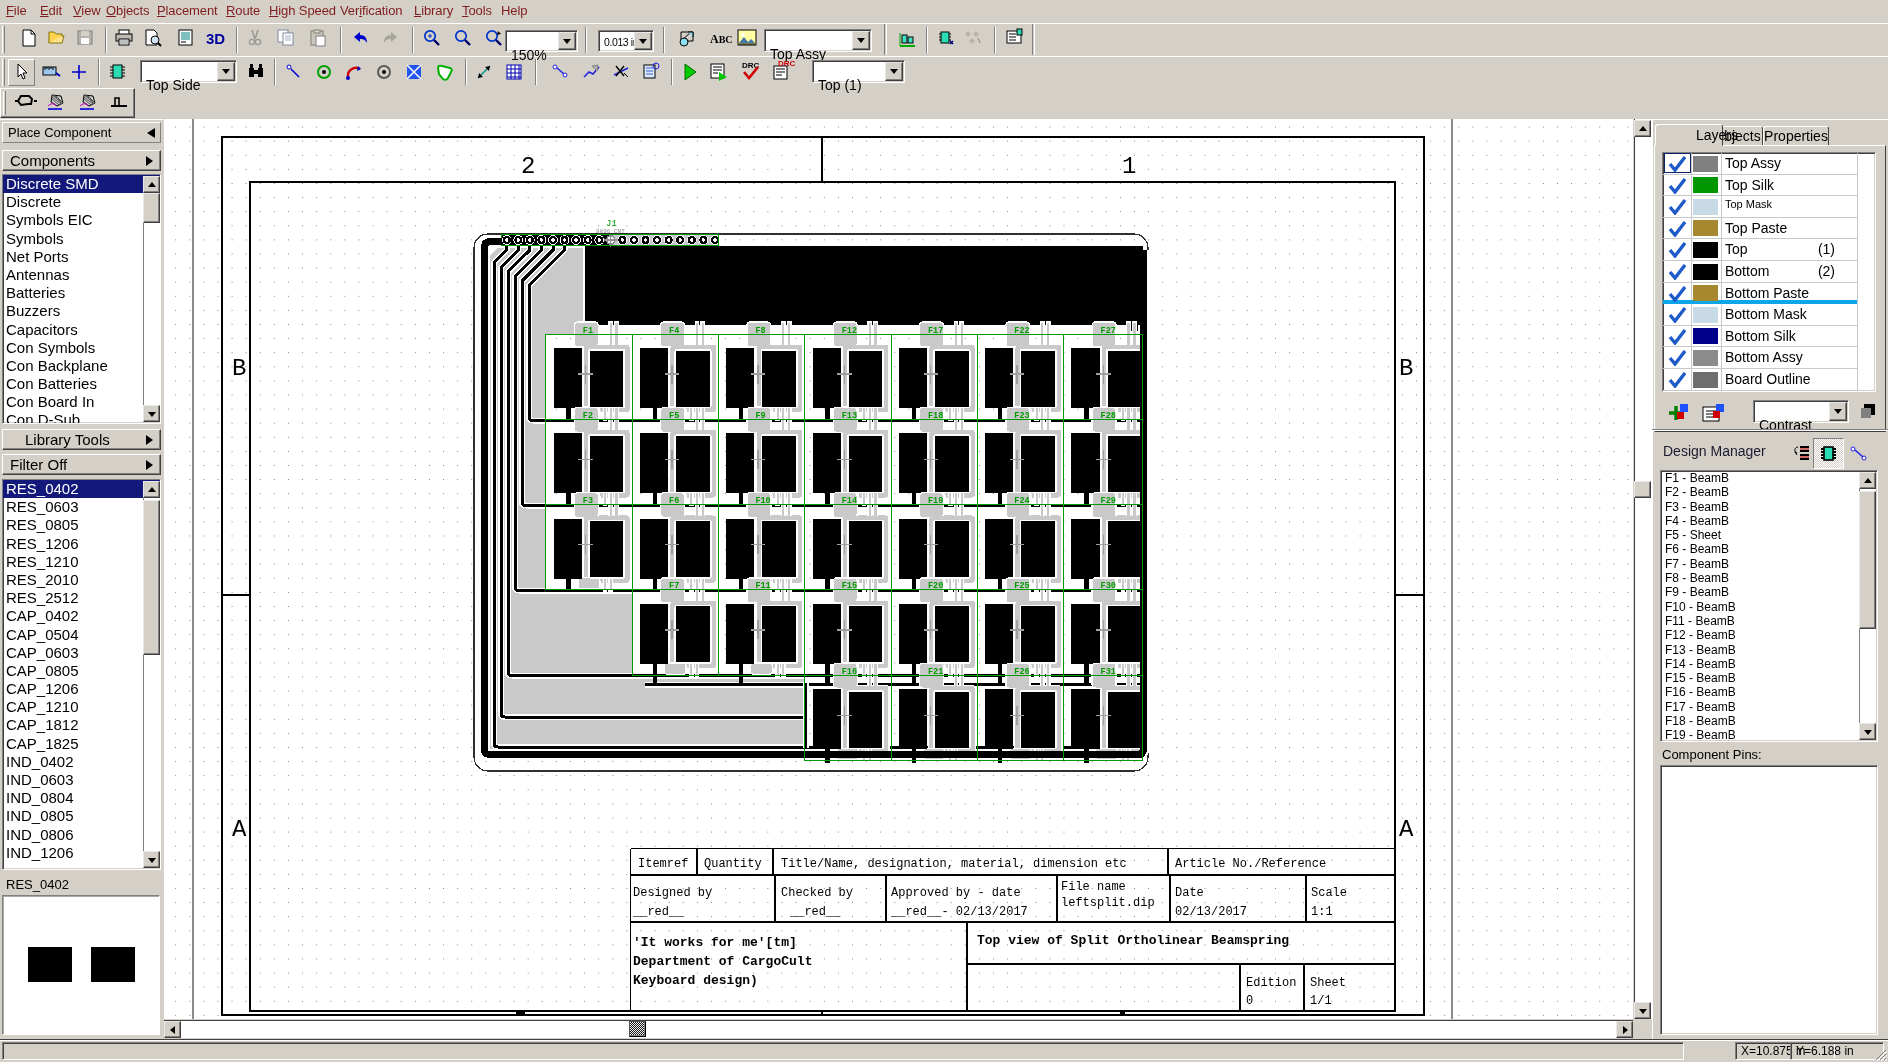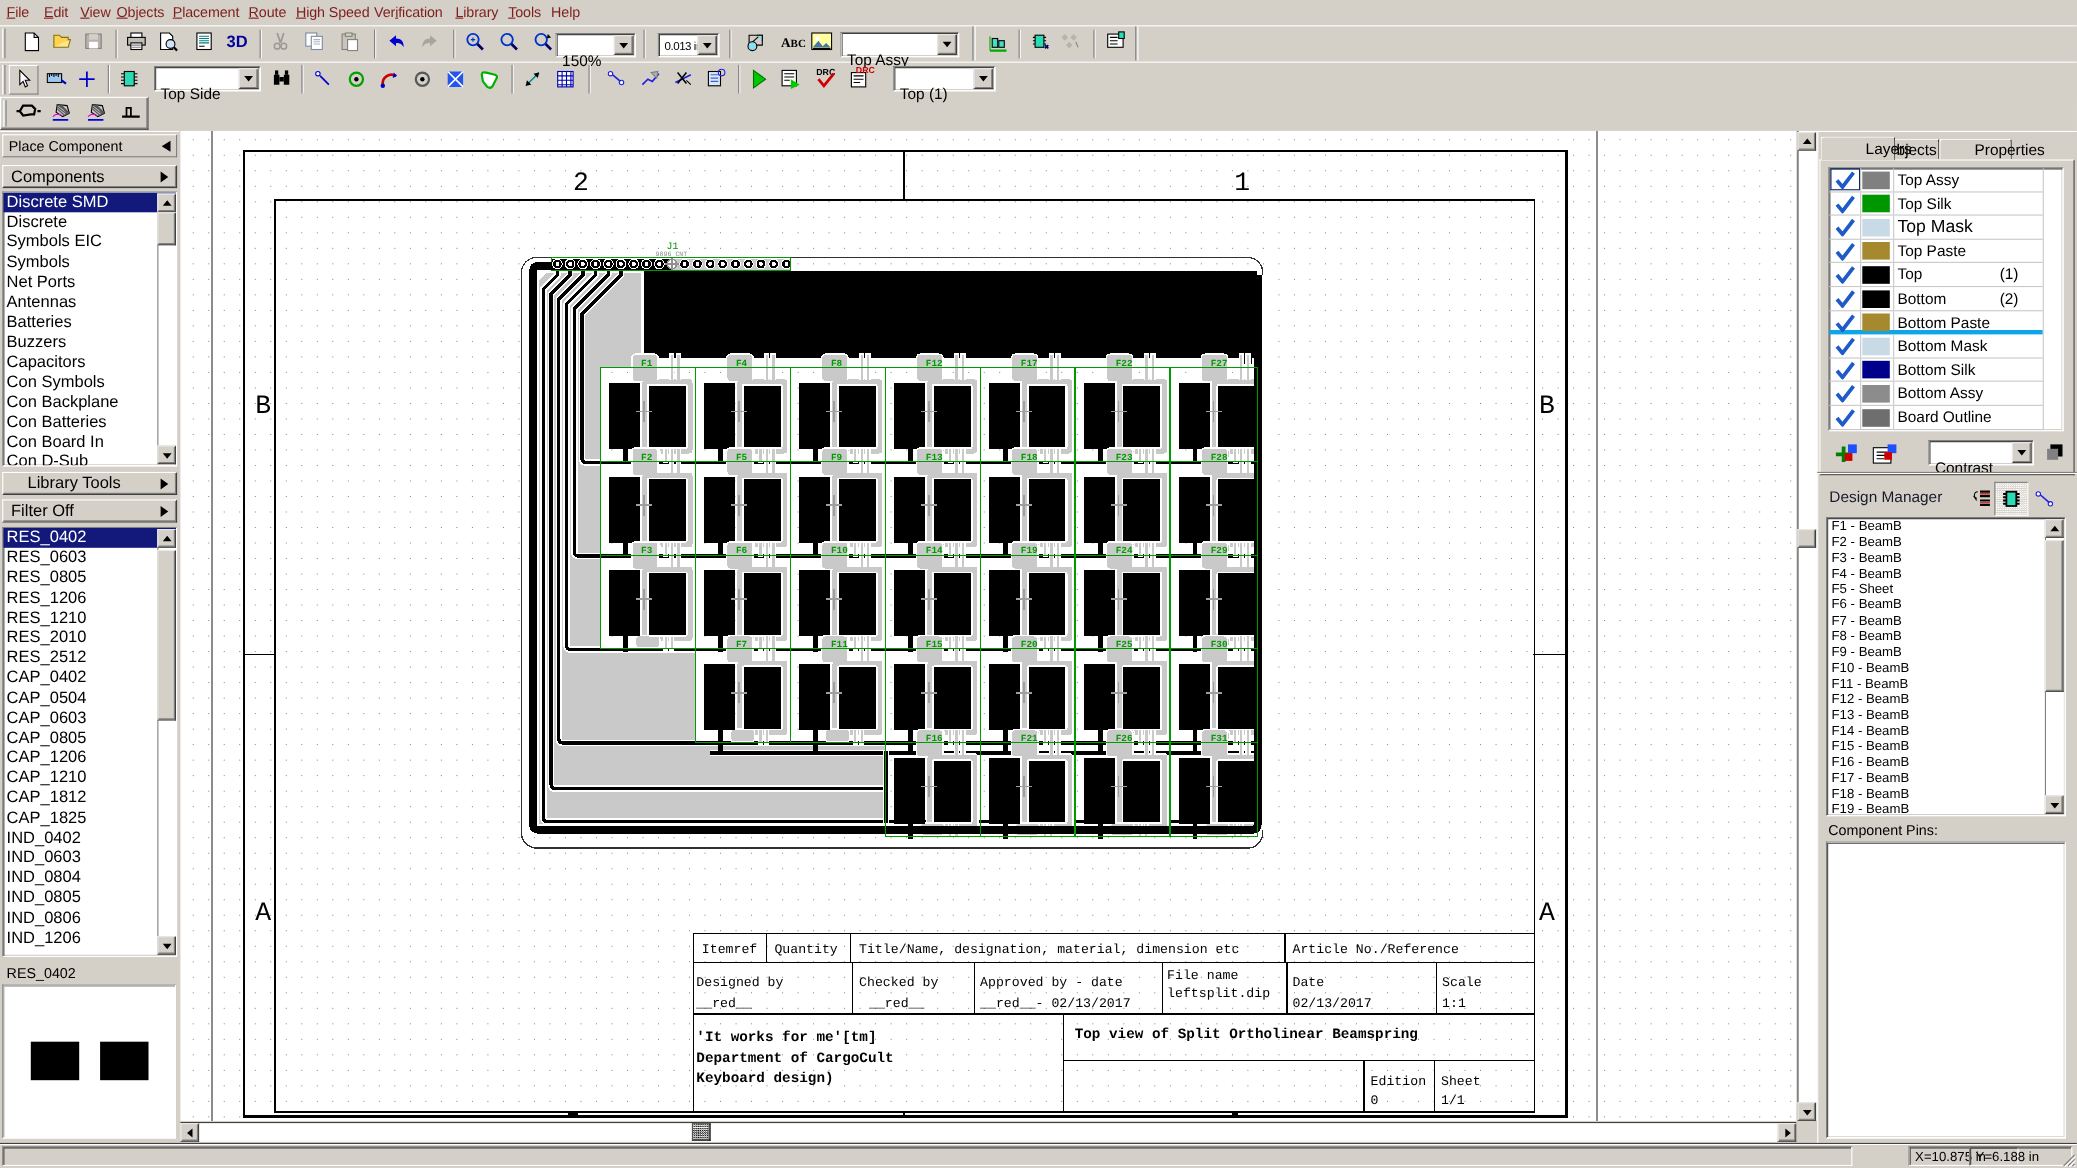--- a/index.html
+++ b/index.html
@@ -977,21 +977,21 @@
     <span class="arr" style="left:5px;top:4px;border:4px solid transparent;border-right:5px solid #000;border-left:none;"></span>
   </div>
 <div class="sbbtn" style="left:1616px;top:1021px;">
     <span class="arr" style="left:6px;top:4px;border:4px solid transparent;border-left:5px solid #000;border-right:none;"></span>
   </div>
 <div class="thumb" style="left:629px;top:1021px;width:17px;height:16px;background-image:repeating-conic-gradient(#1a1a1a 0% 25%, #f0f0f0 0% 50%);background-size:2px 2px;border-color:#555 #000 #000 #555;"></div>
 <div class="abs" style="left:1634px;top:1020px;width:18px;height:18px;background:#d4d0c8;"></div>
 <div class="abs" style="left:1652px;top:119px;width:236px;height:921px;background:#d4d0c8;border-left:1px solid #fff;border-top:1px solid #fff;"></div>
 <div class="tab" style="left:1655px;top:124px;width:68px;height:22px;z-index:3;border-bottom:1px solid #d4d0c8;padding-left:40px;"><span style="position:relative;top:2px;">Layers</span></div>
 <div class="tab" style="left:1711px;top:126px;width:52px;height:19px;"><span style="position:relative;top:1px;">Objects</span></div>
-<div class="tab" style="left:1763px;top:126px;width:66px;height:19px;"><span style="position:relative;top:1px;padding-left:31px;">Properties</span></div>
+<div class="tab" style="left:1763px;top:126px;width:66px;height:19px;"><span style="position:relative;top:1px;">Properties</span></div>
 <div class="abs" style="left:1654px;top:145px;width:232px;height:287px;border:1px solid #fff;border-right-color:#404040;border-bottom-color:#404040;background:#d4d0c8;"></div>
 <div class="abs sunken" style="left:1662px;top:152px;width:214px;height:240px;background:#fff;">
     <div style="position:absolute;left:0;top:0.0px;width:194px;height:21.6px;border-bottom:1px solid #c8c8c8;">
       <div style="position:absolute;left:1px;top:0px;width:27px;height:20px;border:1px solid #0a246a;"></div>
       <svg style="position:absolute;left:5px;top:2px;" width="20" height="17">
         <path d="M2 9l5 6 10-13" stroke="#1e5ac8" stroke-width="3.4" fill="none"></path>
       </svg>
       <div style="position:absolute;left:30px;top:2.5px;width:25px;height:16px;background:#808080;"></div>
       <div style="position:absolute;left:62px;top:2px;font-size:14px;">Top Assy</div>
       <div style="position:absolute;left:28px;top:0;width:1px;height:100%;background:#c8c8c8;"></div>
@@ -1004,21 +1004,21 @@
       <div style="position:absolute;left:30px;top:2.5px;width:25px;height:16px;background:#009600;"></div>
       <div style="position:absolute;left:62px;top:2px;font-size:14px;">Top Silk</div>
       <div style="position:absolute;left:28px;top:0;width:1px;height:100%;background:#c8c8c8;"></div>
       <div style="position:absolute;left:58px;top:0;width:1px;height:100%;background:#c8c8c8;"></div>
     </div>
     <div style="position:absolute;left:0;top:43.2px;width:194px;height:21.6px;border-bottom:1px solid #c8c8c8;">
       <svg style="position:absolute;left:5px;top:2px;" width="20" height="17">
         <path d="M2 9l5 6 10-13" stroke="#1e5ac8" stroke-width="3.4" fill="none"></path>
       </svg>
       <div style="position:absolute;left:30px;top:2.5px;width:25px;height:16px;background:#c9dae7;"></div>
-      <div style="position:absolute;left:62px;top:2px;font-size:16px;">Top Mask</div>
+      <div style="position:absolute;left:62px;top:2px;font-size:11px;">Top Mask</div>
       <div style="position:absolute;left:28px;top:0;width:1px;height:100%;background:#c8c8c8;"></div>
       <div style="position:absolute;left:58px;top:0;width:1px;height:100%;background:#c8c8c8;"></div>
     </div>
     <div style="position:absolute;left:0;top:64.80000000000001px;width:194px;height:21.6px;border-bottom:1px solid #c8c8c8;">
       <svg style="position:absolute;left:5px;top:2px;" width="20" height="17">
         <path d="M2 9l5 6 10-13" stroke="#1e5ac8" stroke-width="3.4" fill="none"></path>
       </svg>
       <div style="position:absolute;left:30px;top:2.5px;width:25px;height:16px;background:#a6882f;"></div>
       <div style="position:absolute;left:62px;top:2px;font-size:14px;">Top Paste</div>
       <div style="position:absolute;left:28px;top:0;width:1px;height:100%;background:#c8c8c8;"></div>

